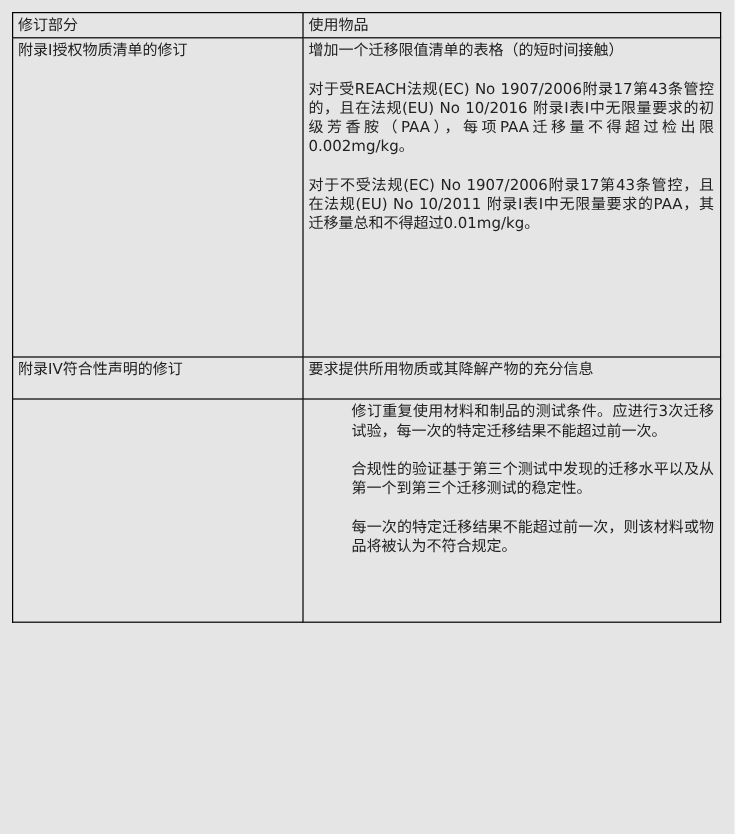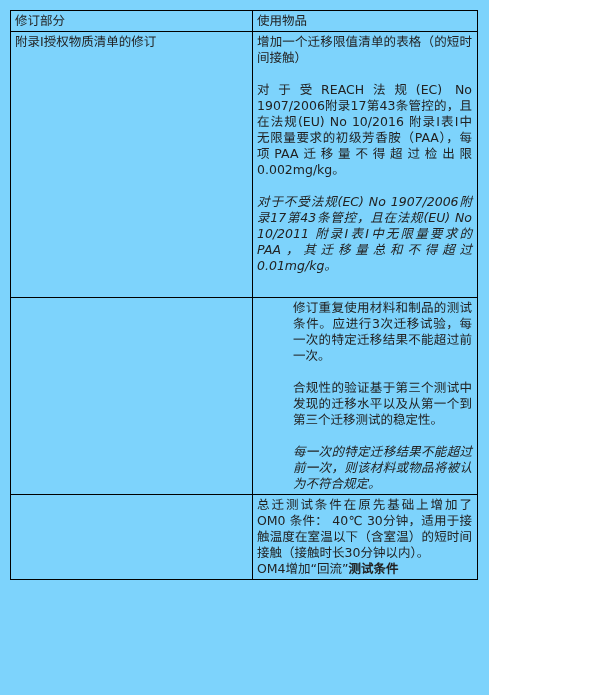--- a/index.html
+++ b/index.html
@@ -3,25 +3,25 @@
 <meta charset="utf-8">
 <style>
   html, body {
     margin: 0;
     padding: 0;
     background: #ffffff;
     font-family: "DejaVu Sans", "Liberation Sans", sans-serif;
     color: #222222;
   }
   .page {
-    width: 489px;
+    width: 612px;
     height: 695px;
     box-sizing: border-box;
     padding: 10px 11px 9px 10px;
-    background: #7dd3fc;
+    background: #e5e5e5;
     overflow: hidden;
   }
   table.doc-table {
     border-collapse: collapse;
     width: 100%;
     table-layout: fixed;
   }
   col.col-section { width: 242px; }
   col.col-req     { width: auto; }
   th, td {
@@ -40,21 +40,21 @@
   tr.r1 td { height: 35px; }
   tr.r2 td { height: 266px; }
   tr.r3 td { height: 35px; }
   tr.r4 td { height: 58px; }
   tr.r5 td { height: 186px; padding-left: 40px; }
   tr.r6 td { height: 77px; }
   p.para {
     margin: 0 0 16px 0;
     padding: 0;
   }
-  p.para:last-child { margin-bottom: 0; font-style: italic; }
+  p.para:last-child { margin-bottom: 0; }
   .line { margin: 0; padding: 0; }
   b { font-weight: bold; }
 </style>
 </head>
 <body>
 
 <div class="page">
   <table class="doc-table">
     <colgroup>
       <col class="col-section">
@@ -68,30 +68,29 @@
     </thead>
     <tbody>
       <tr class="r2">
         <td>附录I授权物质清单的修订</td>
         <td class="req">
           <p class="para">增加一个迁移限值清单的表格（的短时间接触）</p>
           <p class="para">对于受REACH法规(EC) No 1907/2006附录17第43条管控的，且在法规(EU) No 10/2016 附录I表I中无限量要求的初级芳香胺（PAA），每项PAA迁移量不得超过检出限0.002mg/kg。</p>
           <p class="para">对于不受法规(EC) No 1907/2006附录17第43条管控，且在法规(EU) No 10/2011 附录I表I中无限量要求的PAA，其迁移量总和不得超过0.01mg/kg。</p>
         </td>
       </tr>
+      <tr class="r3">
+        <td>附录IV符合性声明的修订</td>
+        <td class="req">
+          <div class="line">要求提供所用物质或其降解产物的充分信息</div>
+        </td>
+      </tr>
       <tr class="r5">
         <td></td>
         <td class="req">
           <p class="para">修订重复使用材料和制品的测试条件。应进行3次迁移试验，每一次的特定迁移结果不能超过前一次。</p>
           <p class="para">合规性的验证基于第三个测试中发现的迁移水平以及从第一个到第三个迁移测试的稳定性。</p>
           <p class="para">每一次的特定迁移结果不能超过前一次，则该材料或物品将被认为不符合规定。</p>
         </td>
       </tr>
-      <tr class="r6">
-        <td></td>
-        <td class="req">
-          <div class="line">总迁测试条件在原先基础上增加了OM0 条件：  40℃ 30分钟，适用于接触温度在室温以下（含室温）的短时间接触（接触时长30分钟以内）。</div>
-          <div class="line"><span>OM4增加“回流”</span><b>测试条件</b></div>
-        </td>
-      </tr>
     </tbody>
   </table>
 </div>
 
 </body></html>

